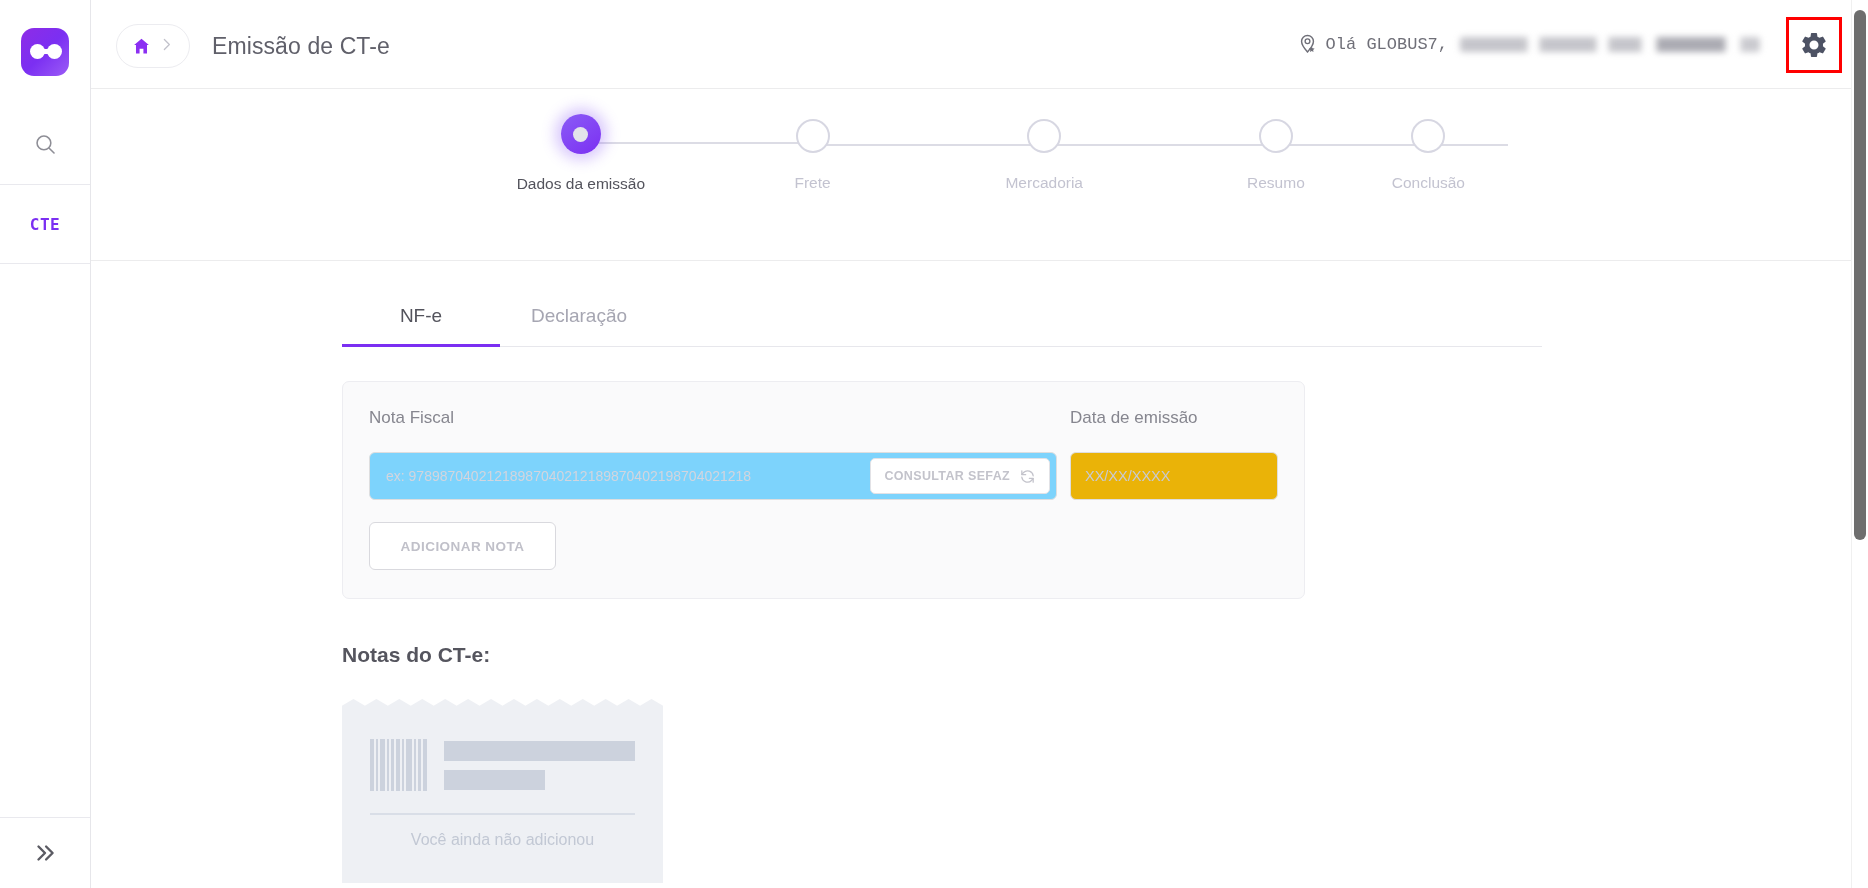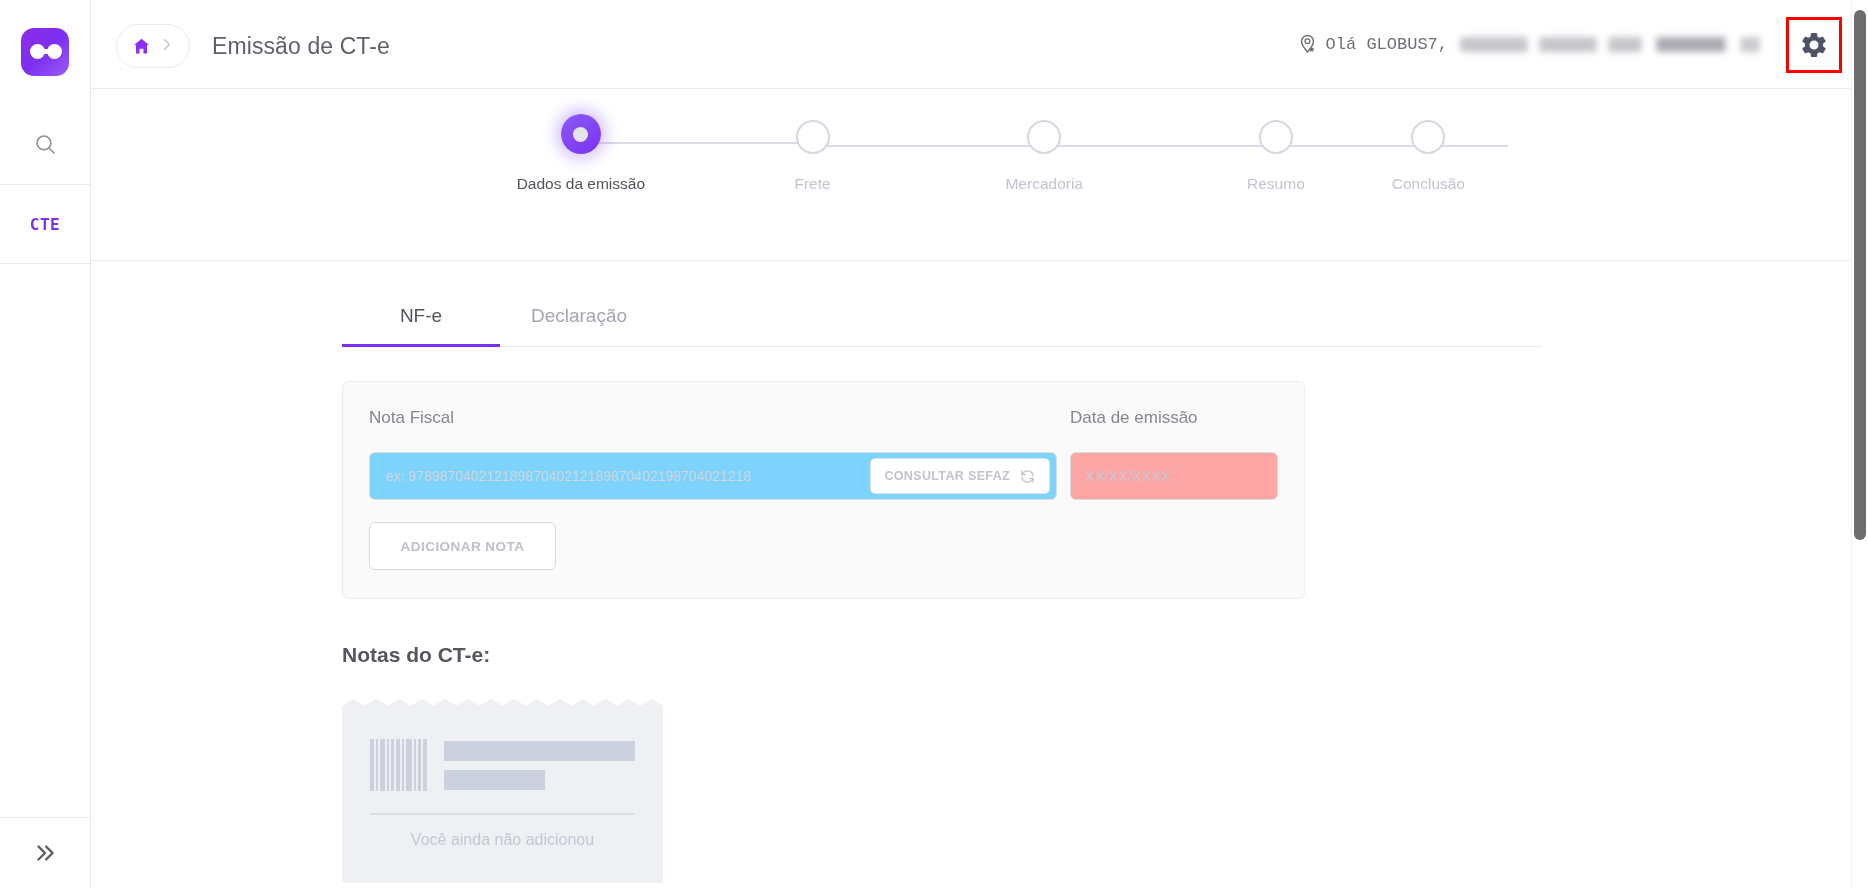--- a/index.html
+++ b/index.html
@@ -176,21 +176,21 @@
     border-bottom: 1px solid #ececed;
     position: relative;
   }
   .stepper {
     position:absolute;
     left: 374px;
     right: 0;
     top: 28px;
     width: 1000px;
     display:flex;
-    align-items:flex-end;
+    align-items:center;
   }
   .step {
     position: relative;
     flex: 1 1 0;
     display:flex;
     flex-direction: column;
     align-items:center;
   }
   .step:last-child { flex: 0 0 auto; }
   .step-line {
@@ -324,21 +324,21 @@
     white-space:nowrap;
   }
   .sefaz-btn span {
     font-size: 12.5px;
     font-weight: 700;
     letter-spacing: .35px;
     color: #c3c3cb;
   }
   .date-shell {
     height: 48px;
-    background:#fca5a5;
+    background:#eab308;
     border: 1px solid #dededf;
     border-radius: 6px;
     display:flex; align-items:flex-start;
     overflow:hidden;
   }
   .date-shell input {
     flex:1 1 auto;
     border:none; outline:none;
     padding: 0 14px;
     font-size: 14.5px;

